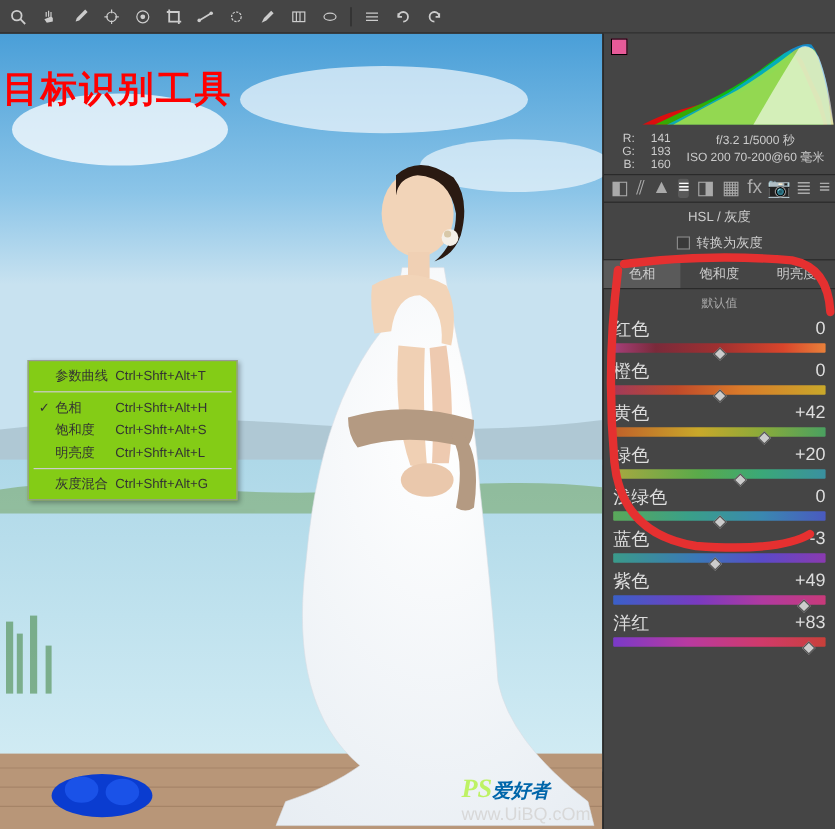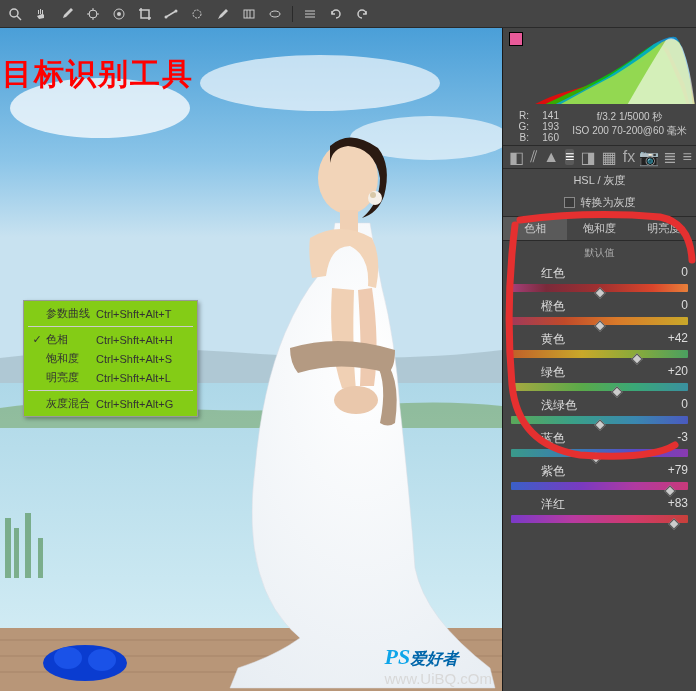--- a/index.html
+++ b/index.html
@@ -16,21 +16,21 @@
 .red-annotation { position: absolute; top: 26px; left: 2px; font-size: 30px; font-weight: bold; color: #ff0000; font-family: SimSun, serif; letter-spacing: 2px; z-index: 10; }
 
 .context-menu { position: absolute; top: 272px; left: 23px; width: 175px; background: #84cc16; border: 1px solid #999; box-shadow: 2px 2px 4px rgba(0,0,0,0.3); padding: 3px 0; z-index: 20; font-size: 11px; }
 .menu-item { display: flex; align-items: center; padding: 2px 8px 2px 4px; color: #333; cursor: default; }
 .menu-check { width: 18px; text-align: center; color: #333; }
 .menu-label { flex: 0 0 50px; }
 .menu-shortcut { flex: 1; text-align: left; color: #333; }
 .menu-sep { height: 1px; background: #ccc; margin: 3px 4px; }
 
 .watermark { position: absolute; bottom: 4px; right: 10px; font-size: 16px; font-weight: bold; font-style: italic; z-index: 15; }
-.wm-ps { color: #0ea5e9; font-size: 22px; font-family: serif; }
+.wm-ps { color: #bef264; font-size: 22px; font-family: serif; }
 .wm-txt { color: #0066aa; }
 
 .right-panel { width: 194px; height: 663px; background: #454545; border-left: 1px solid #1a1a1a; display: flex; flex-direction: column; }
 
 .histo-area { height: 80px; padding: 4px 6px 2px 6px; position: relative; }
 .histo-sample { position: absolute; top: 4px; left: 6px; width: 14px; height: 14px; background: #e85a99; border: 1px solid #000; }
 .histo-canvas { width: 100%; height: 72px; margin-left: 18px; }
 
 .info-row { display: flex; padding: 2px 8px; font-size: 10px; color: #ccc; }
 .rgb-col { width: 60px; display: flex; flex-direction: column; gap: 0; }
@@ -48,21 +48,21 @@
 .gray-check { width: 11px; height: 11px; border: 1px solid #888; background: #3a3a3a; }
 
 .tabs { display: flex; border-top: 1px solid #2a2a2a; border-bottom: 1px solid #2a2a2a; }
 .tab { flex: 1; text-align: center; font-size: 11px; color: #ccc; padding: 4px 0; cursor: pointer; }
 .tab.active { background: #5a5a5a; }
 
 .default-label { text-align: center; font-size: 10px; color: #aaa; padding: 5px 0; }
 
 .sliders { padding: 0 8px; position: relative; }
 .slider-row { margin-bottom: 6px; }
-.slider-head { display: flex; justify-content: space-between; font-size: 12px; color: #ddd; margin-bottom: 2px; margin-left: 30px; }
+.slider-head { display: flex; justify-content: space-between; font-size: 15px; color: #ddd; margin-bottom: 2px; }
 .slider-track { height: 8px; border-radius: 1px; position: relative; }
 .slider-thumb { position: absolute; top: 5px; width: 8px; height: 8px; background: #ccc; transform: translateX(-50%) rotate(45deg); border: 1px solid #555; }
 
 .grad-red { background: linear-gradient(to right, #a63f7a, #7a2a3a 20%, #a03030 50%, #d9452b 80%, #e8803a); }
 .grad-orange { background: linear-gradient(to right, #a03a5a, #c04a2a 30%, #d97a2a 60%, #c9a82a); }
 .grad-yellow { background: linear-gradient(to right, #c0602a, #c9a82a 40%, #8aaa3a 70%, #4aa060); }
 .grad-green { background: linear-gradient(to right, #a8a840, #5aaa4a 40%, #3aa878 70%, #3a90a0); }
 .grad-aqua { background: linear-gradient(to right, #5aa85a, #3aa088 35%, #3a88b0 70%, #4a5ac0); }
 .grad-blue { background: linear-gradient(to right, #3a9a8a, #3a78b8 40%, #5a4ac8 70%, #8a3ab0); }
 .grad-purple { background: linear-gradient(to right, #3a60c8, #7a3ac0 40%, #b03aa0 70%, #c83a7a); }
@@ -368,21 +368,21 @@
             <span>蓝色</span>
             <span>-3</span>
           </div>
         <div class="slider-track grad-blue">
             <div class="slider-thumb" style="left:48%"></div>
           </div>
       </div>
       <div class="slider-row">
         <div class="slider-head">
             <span>紫色</span>
-            <span>+79</span>
+            <span>+49</span>
           </div>
         <div class="slider-track grad-purple">
             <div class="slider-thumb" style="left:90%"></div>
           </div>
       </div>
       <div class="slider-row">
         <div class="slider-head">
             <span>洋红</span>
             <span>+83</span>
           </div>

